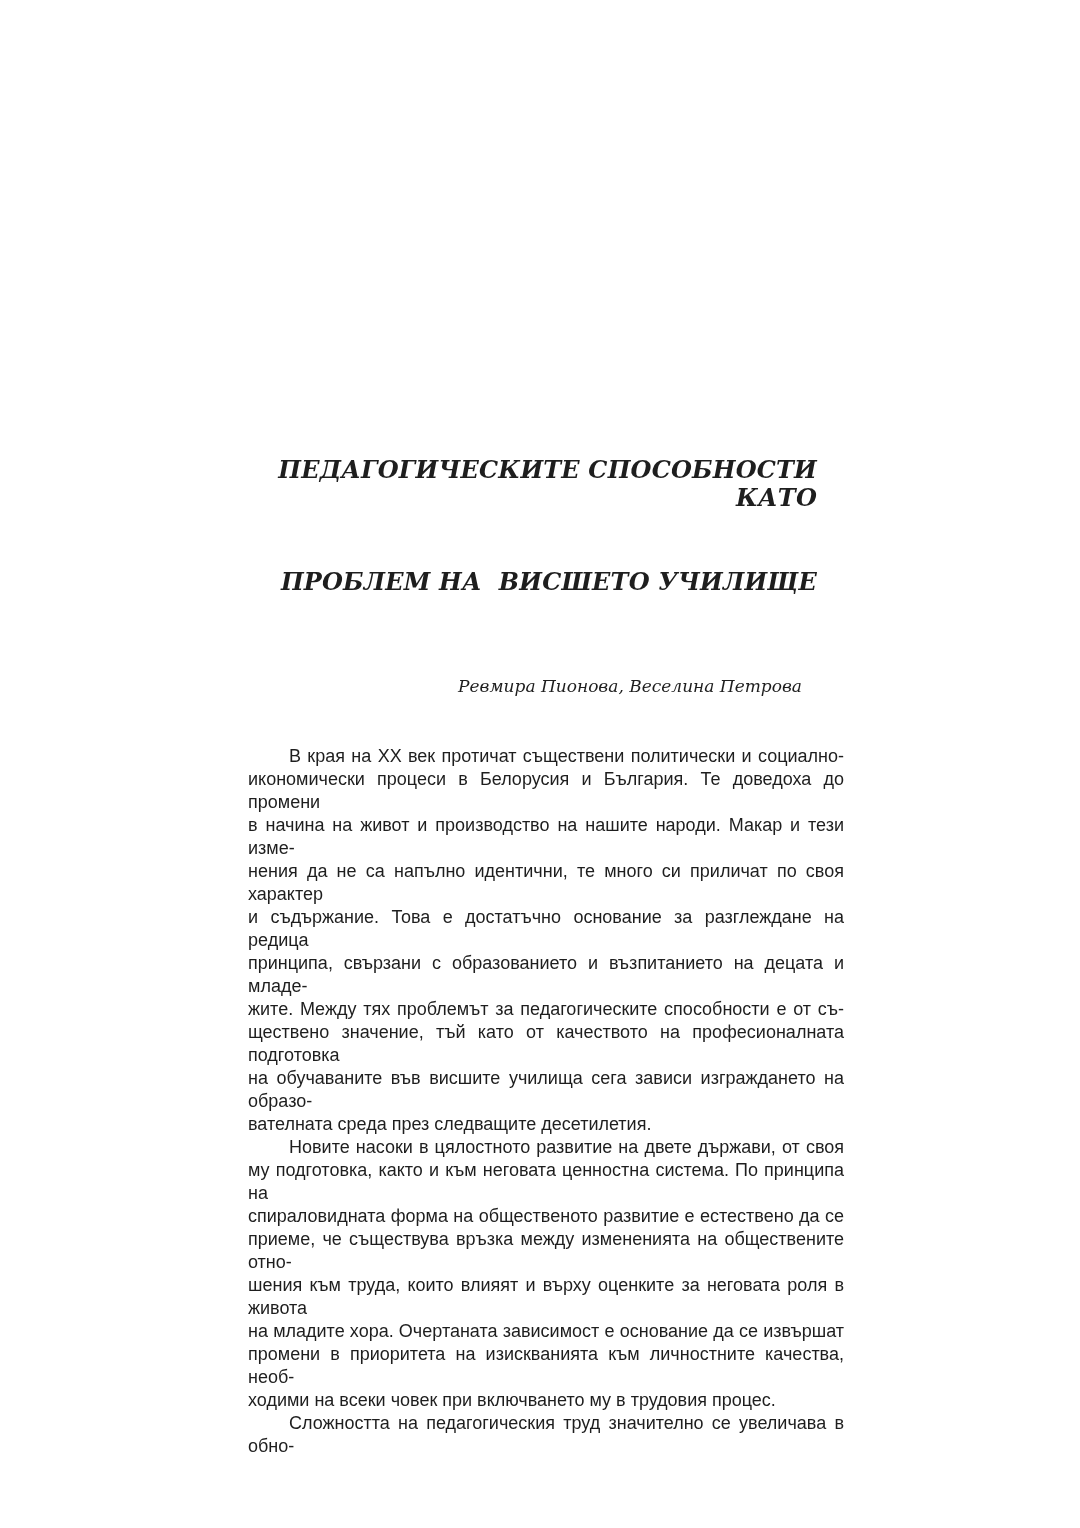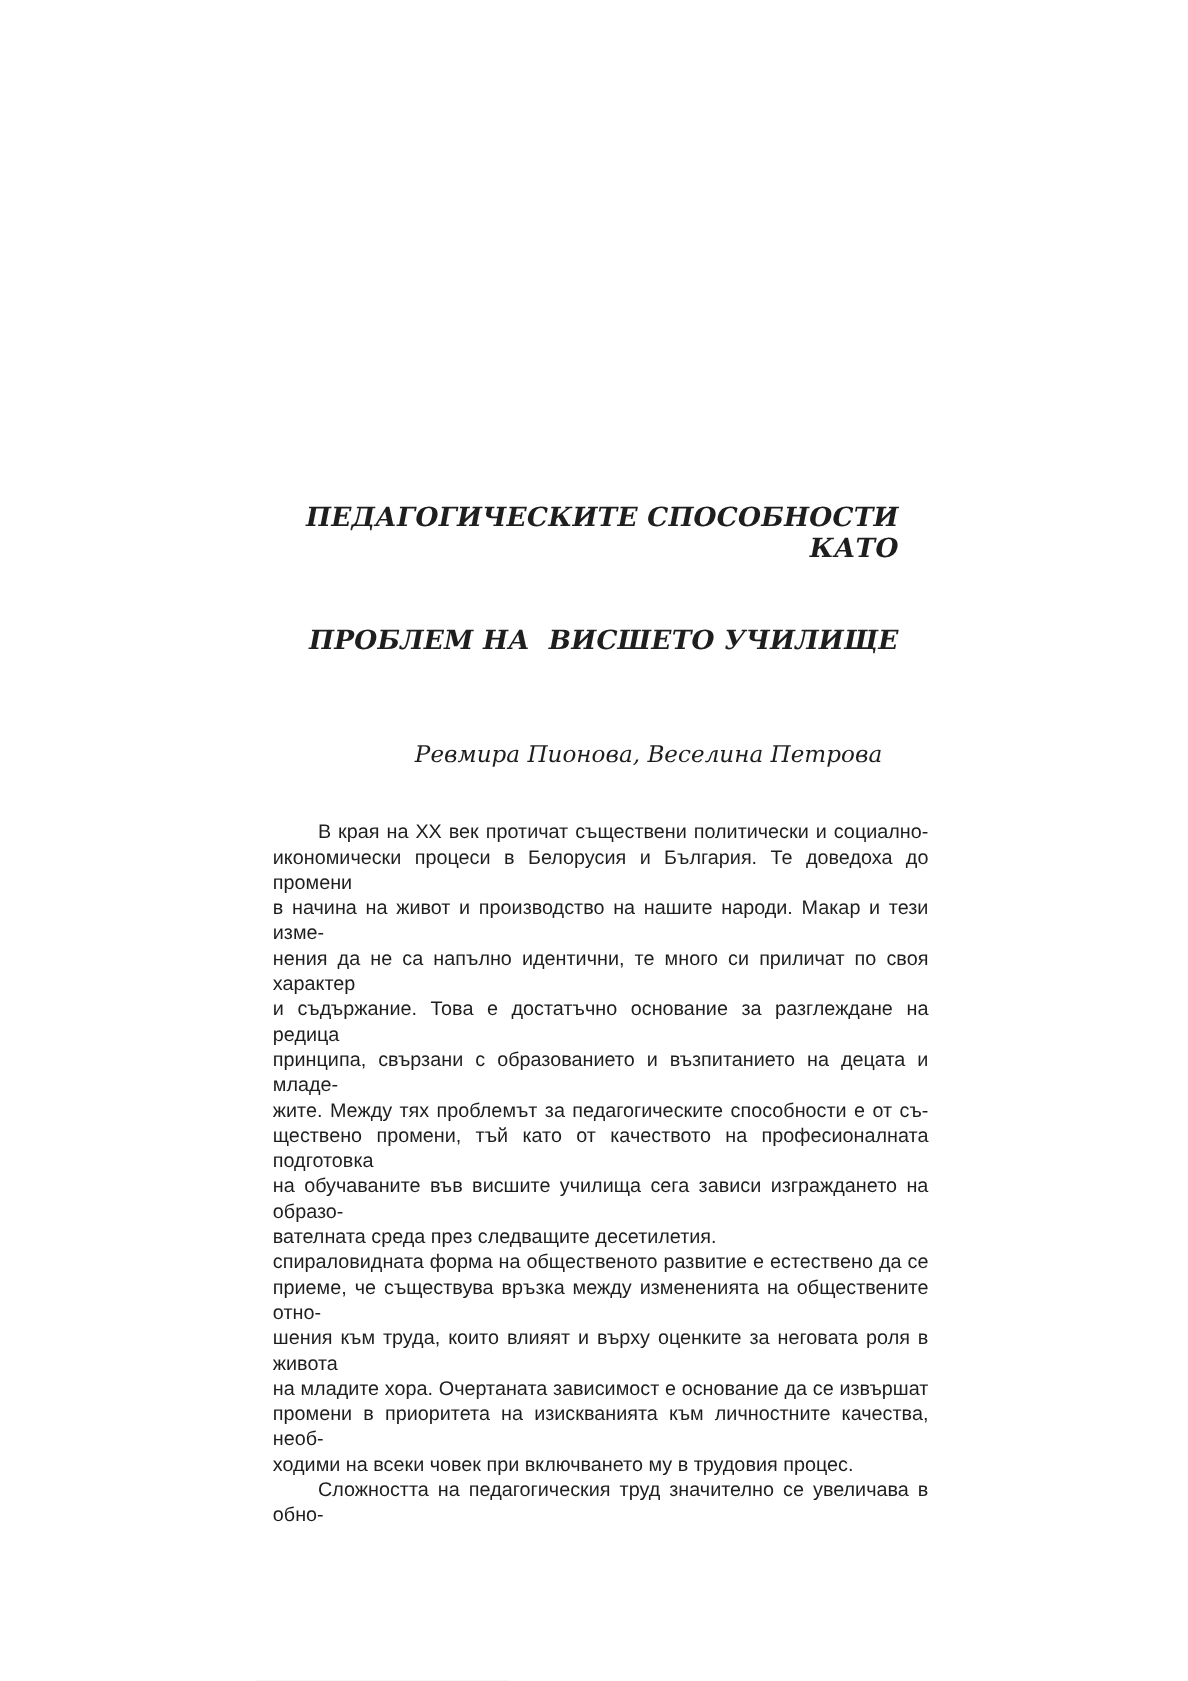--- a/index.html
+++ b/index.html
@@ -27,21 +27,21 @@
     font-size: 24px;
     line-height: 28px;
     text-align: right;
     padding-right: 27px;
     white-space: pre-wrap;
     letter-spacing: 0.2px;
   }
   .authors {
     font-family: "DejaVu Serif", "Liberation Serif", serif;
     font-style: italic;
-    font-size: 21px;
+    font-size: 17px;
     line-height: 24px;
     text-align: right;
     padding-right: 42px;
     margin-top: 22px;
   }
   .body-text {
     margin-top: 47px;
     font-size: 18px;
     line-height: 23px;
   }
@@ -65,25 +65,27 @@
     <div class="authors">Ревмира Пионова, Веселина Петрова</div>
     <div class="body-text">
         <div class="para">
           <div class="line first just">В края на ХХ век протичат съществени политически и социално-</div>
           <div class="line just">икономически процеси в Белорусия и България. Те доведоха до промени</div>
           <div class="line just">в начина на живот и производство на нашите народи. Макар и тези изме-</div>
           <div class="line just">нения да не са напълно идентични, те много си приличат по своя характер</div>
           <div class="line just">и съдържание. Това е достатъчно основание за разглеждане на редица</div>
           <div class="line just">принципа, свързани с образованието и възпитанието на децата и младе-</div>
           <div class="line just">жите. Между тях проблемът за педагогическите способности е от съ-</div>
-          <div class="line just">ществено промени, тъй като от качеството на професионалната подготовка</div>
+          <div class="line just">ществено значение, тъй като от качеството на професионалната подготовка</div>
           <div class="line just">на обучаваните във висшите училища сега зависи изграждането на образо-</div>
           <div class="line">вателната среда през следващите десетилетия.</div>
         </div>
         <div class="para">
+          <div class="line first just">Новите насоки в цялостното развитие на двете държави, от своя</div>
+          <div class="line just">му подготовка, както и към неговата ценностна система. По принципа на</div>
           <div class="line just">спираловидната форма на общественото развитие е естествено да се</div>
           <div class="line just">приеме, че съществува връзка между измененията на обществените отно-</div>
           <div class="line just">шения към труда, които влияят и върху оценките за неговата роля в живота</div>
           <div class="line just">на младите хора. Очертаната зависимост е основание да се извършат</div>
           <div class="line just">промени в приоритета на изискванията към личностните качества, необ-</div>
           <div class="line">ходими на всеки човек при включването му в трудовия процес.</div>
         </div>
         <div class="para">
           <div class="line first just">Сложността на педагогическия труд значително се увеличава в обно-</div>
         </div>

